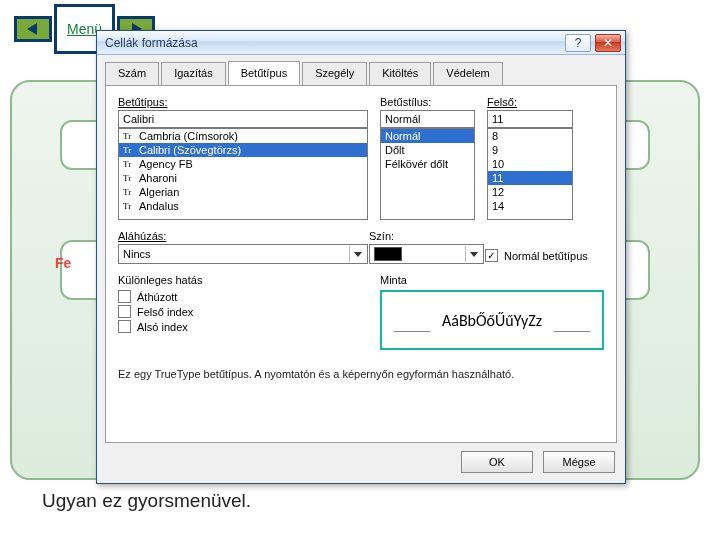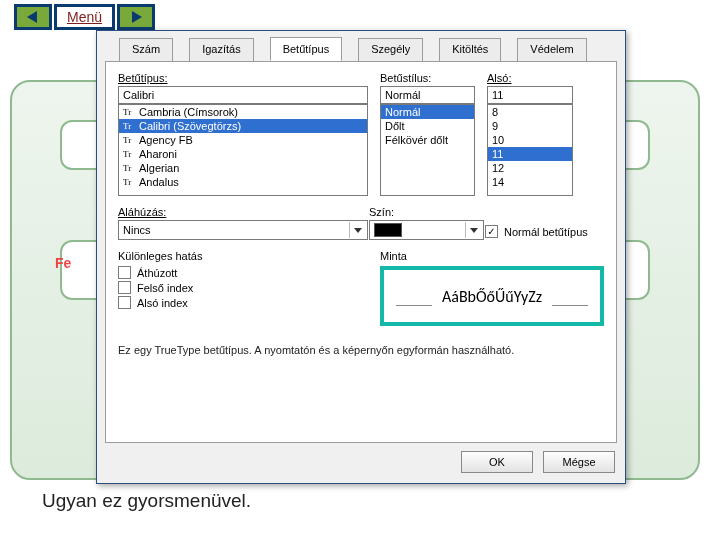--- a/index.html
+++ b/index.html
@@ -59,22 +59,22 @@
     width: 38px; height: 26px;
     border: 3px solid #0a3b6e;
     background: #7aa93b;
     display: flex; align-items: center; justify-content: center;
     cursor: pointer;
   }
   .nav-arrow svg { display: block; }
   .menu-link {
     border: 3px solid #0a3b6e;
     background: #fff;
-    padding: 2px 10px;
-    color: #7f1d1d;
+    padding: 14px 10px;
+    color: #15803d;
     text-decoration: underline;
     font-size: 14px;
     cursor: pointer;
   }
   
   .dialog {
     position: absolute;
     left: 96px; top: 30px;
     width: 530px; height: 454px;
     border: 1px solid #2b4f7a;
@@ -117,21 +117,20 @@
   .tab {
     padding: 4px 12px 5px 12px;
     border: 1px solid #9c9c9c;
     border-bottom: none;
     background: #ececec;
     margin-right: 2px;
     font-size: 11px;
     cursor: pointer;
     position: relative;
     top: 1px;
-    margin-left: 14px;
   }
   .tab.active {
     background: #fff;
     border-bottom: 1px solid #fff;
     z-index: 2;
     top: 0;
     padding-top: 5px;
   }
   .tabpanel {
     border: 1px solid #9c9c9c;
@@ -206,21 +205,21 @@
   .color-combo .val { display: flex; align-items: center; }
   .chk-row { display: flex; align-items: center; gap: 6px; font-size: 11px; margin-top: 2px; }
   .chk {
     width: 13px; height: 13px; border: 1px solid #7a7a7a; background: #fff;
     display: inline-flex; align-items: center; justify-content: center;
     cursor: pointer; font-size: 10px; line-height: 1;
   }
   .section-h { font-size: 11px; margin-top: 10px; }
   .effects { margin-top: 4px; }
   .preview-box {
-    border: 4px solid #14b8a6; height: 60px; margin-top: 4px;
+    border: 2px solid #14b8a6; height: 60px; margin-top: 4px;
     display: flex; align-items: center; justify-content: center;
     font-size: 16px; font-family: Calibri, sans-serif;
     position: relative; background: #fff;
   }
   .preview-under {
     position: absolute; bottom: 16px; height: 1px; background: #888;
   }
   .note { font-size: 11px; margin-top: 18px; color: #222; }
   .bottom-caption {
     position: absolute; left: 42px; top: 490px;
@@ -243,20 +242,29 @@
   </div>
   <a class="menu-link">Menü</a>
   <div class="nav-arrow">
     <svg width="16" height="14">
         <polygon points="4,1 4,13 14,7" fill="#0a3b6e"></polygon>
       </svg>
   </div>
 </div>
 
 <div class="dialog">
+  <div class="titlebar">
+    <span class="title">Cellák formázása</span>
+    <div class="tb-btn">
+        <span>?</span>
+      </div>
+    <div class="tb-btn tb-close">
+        <span>✕</span>
+      </div>
+  </div>
 
   <div class="tabstrip">
     <div class="tab">Szám</div>
     <div class="tab">Igazítás</div>
     <div class="tab active">Betűtípus</div>
     <div class="tab">Szegély</div>
     <div class="tab">Kitöltés</div>
     <div class="tab">Védelem</div>
   </div>
 
@@ -304,21 +312,21 @@
           <div class="item">
               <span>Dőlt</span>
             </div>
           <div class="item">
               <span>Félkövér dőlt</span>
             </div>
         </div>
       </div>
 
       <div class="col size">
-        <div class="lbl"><span class="u">Alsó:</span></div>
+        <div class="lbl"><span class="u">Felső:</span></div>
         <input class="tinput" value="11" style="">
         <div class="listbox">
           <div class="item">
               <span>8</span>
             </div>
           <div class="item">
               <span>9</span>
             </div>
           <div class="item">
               <span>10</span>

